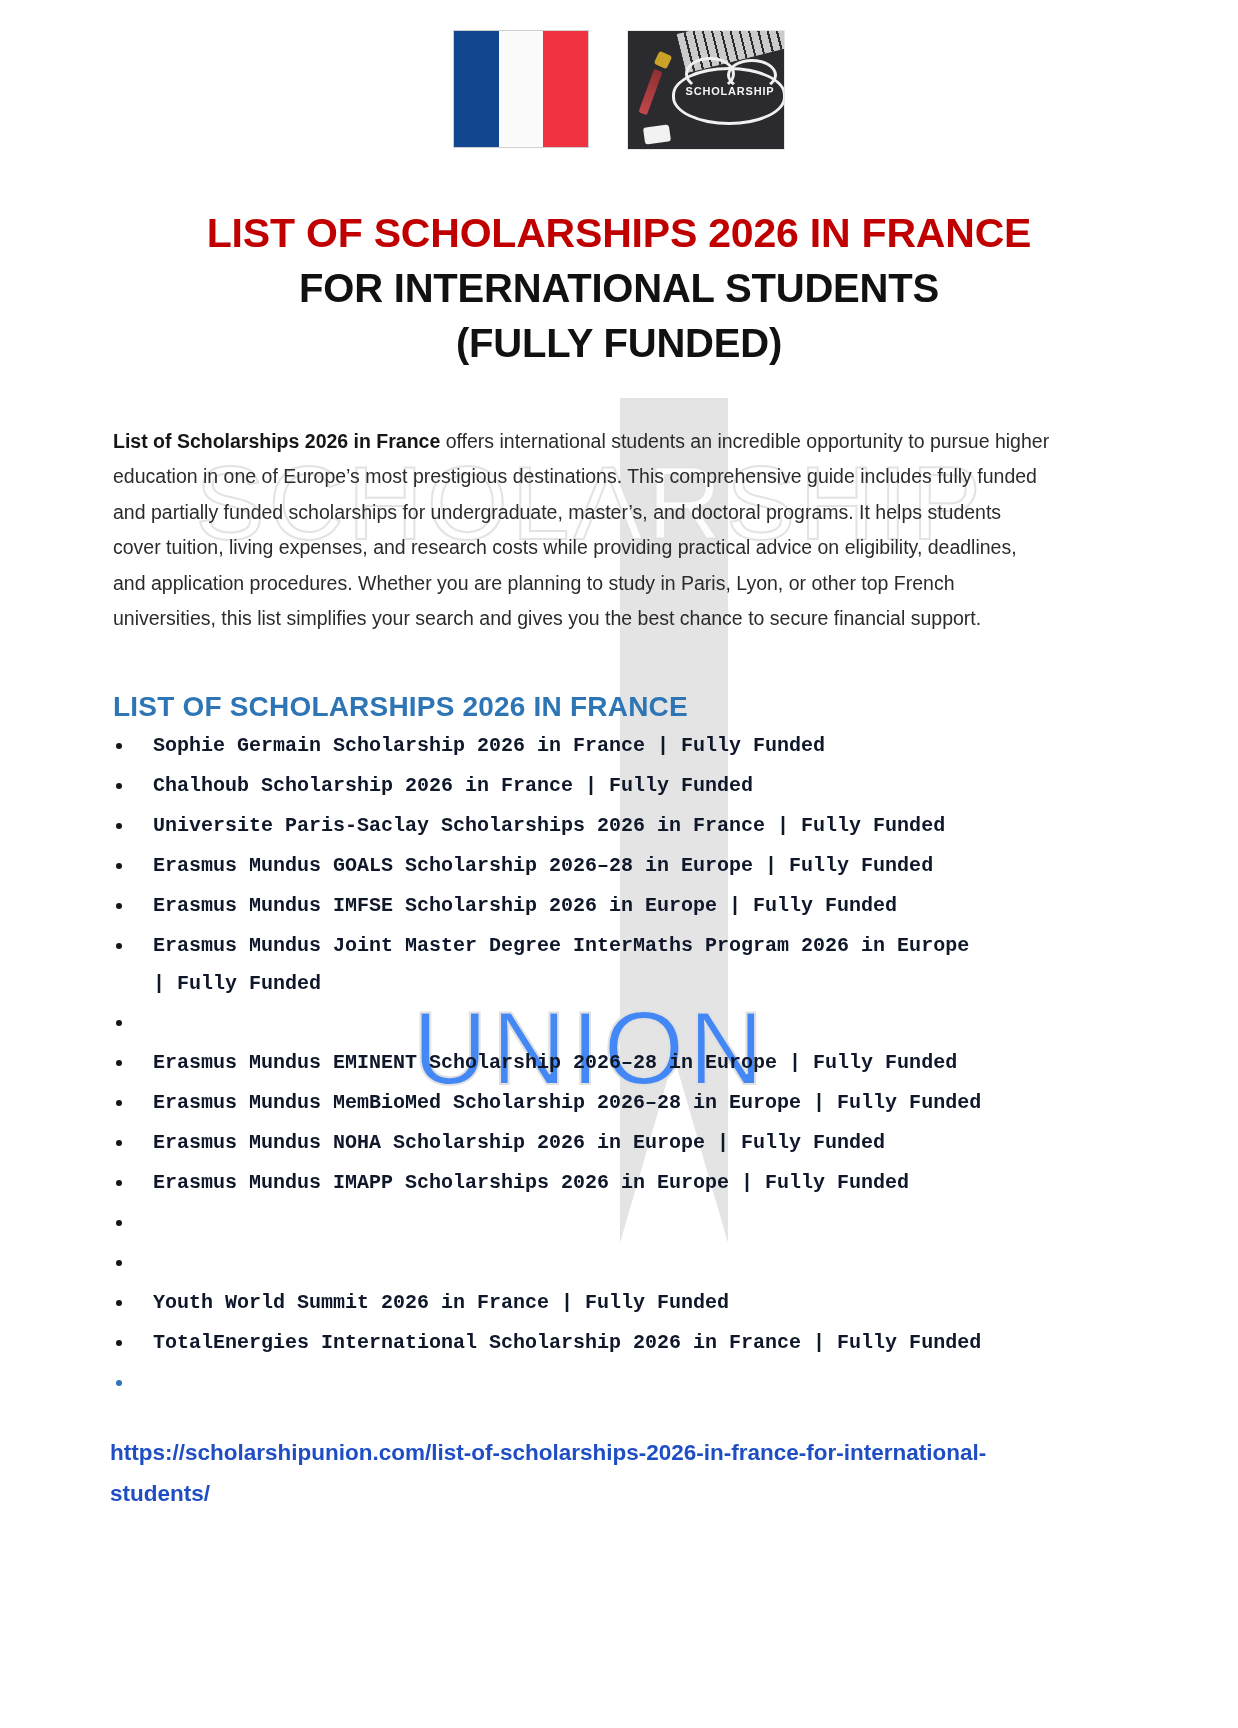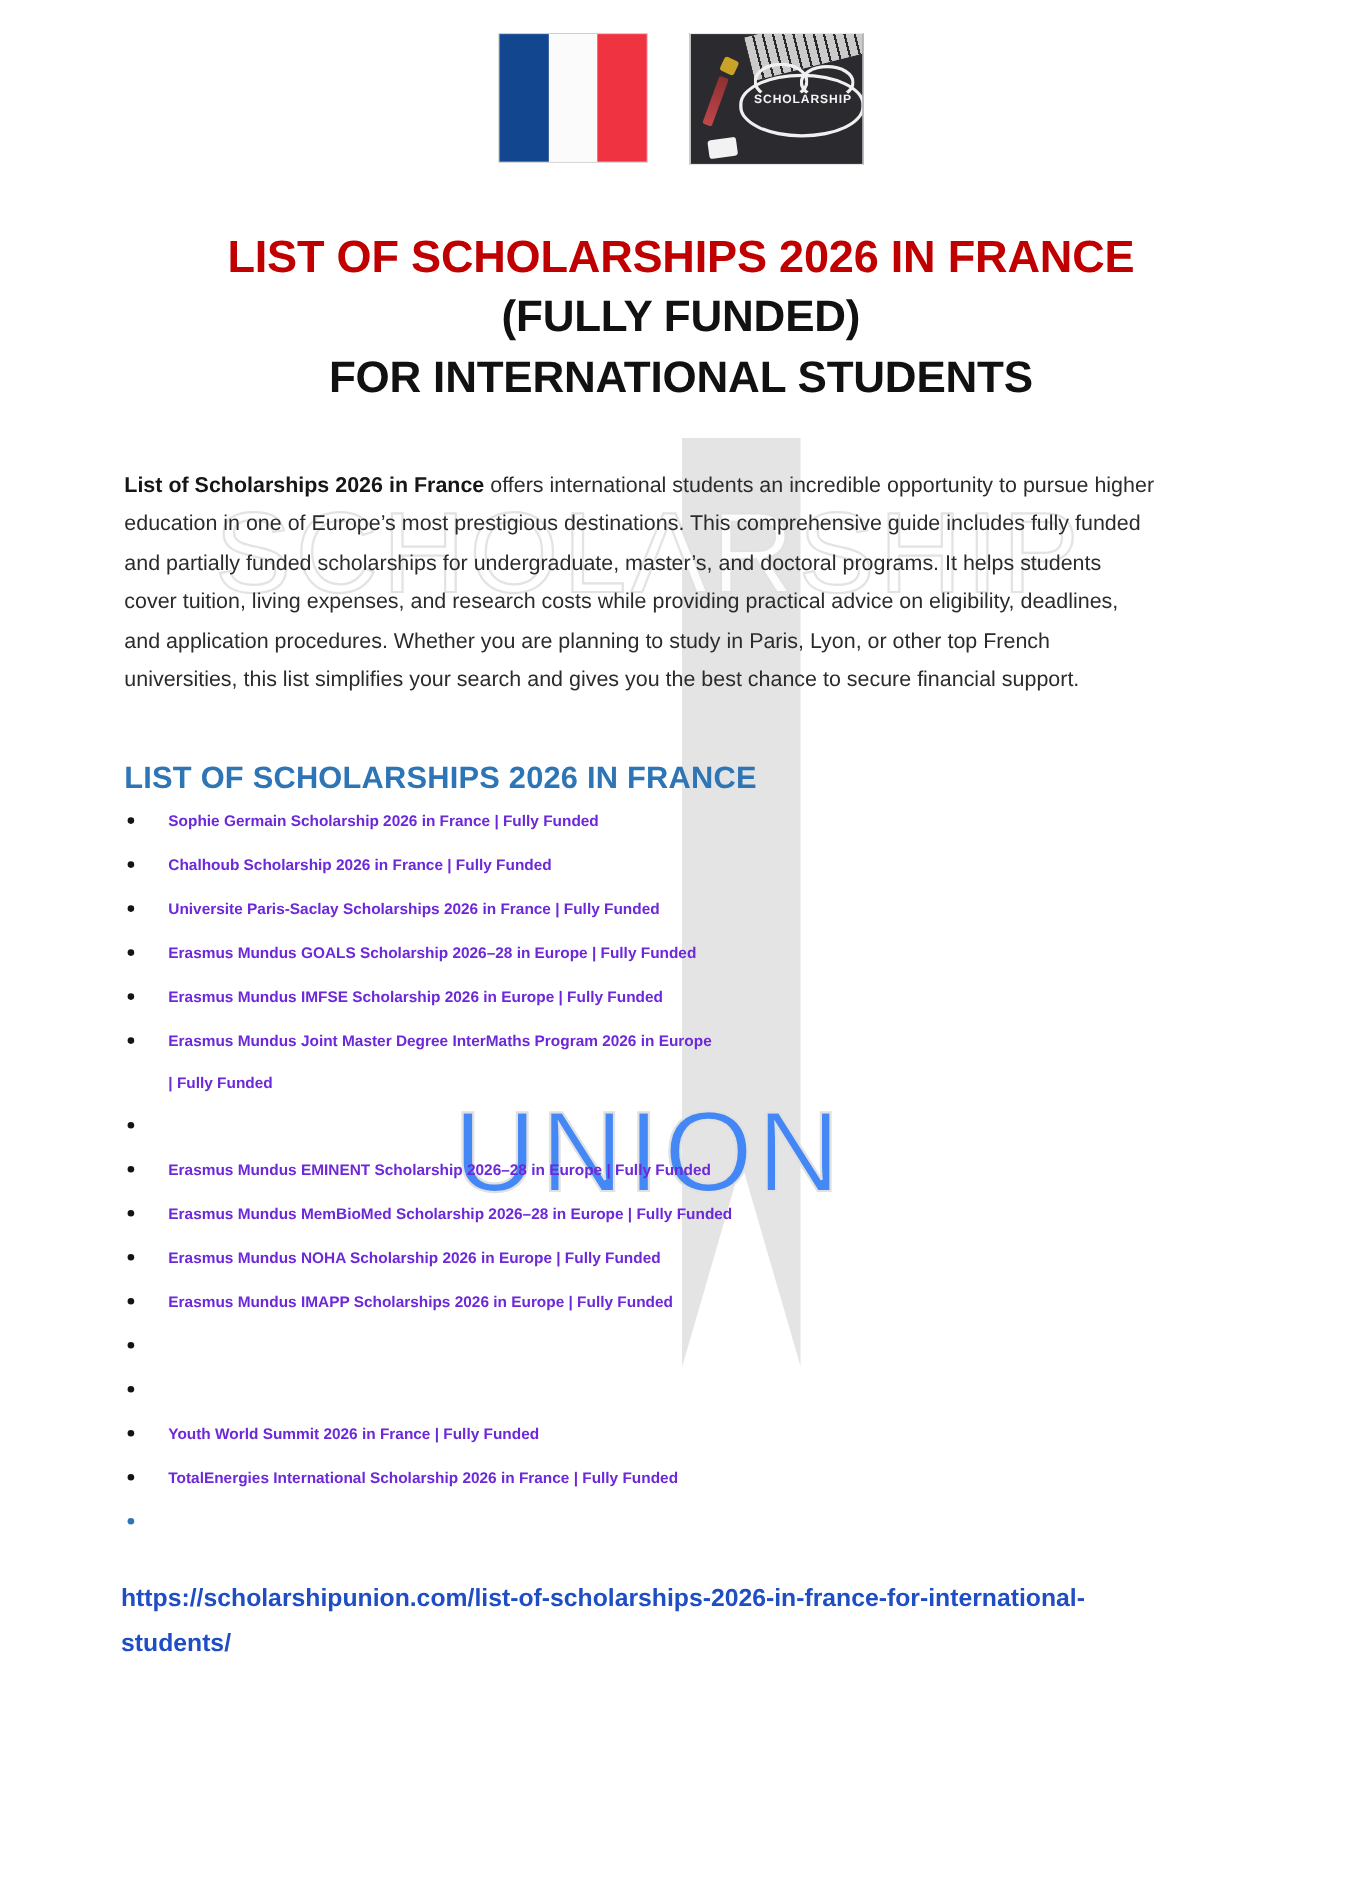--- a/index.html
+++ b/index.html
@@ -230,24 +230,24 @@
     width: 1000px;
     margin: 0;
     padding: 0;
     list-style: none;
   }
   .bullets li {
     position: relative;
     padding-left: 45px;
     margin: 0 0 0 0;
     min-height: 40px;
-    color: #6d28d9;
-    font-family: Liberation Sans, sans-serif;
-    font-weight: 700;
-    font-size: 14px;
+    color: #0f172a;
+    font-family: Liberation Mono, monospace;
+    font-weight: 700;
+    font-size: 20px;
     line-height: 40px;
     white-space: pre-line;
   }
   .bullets li .dot {
     position: absolute;
     left: 8px; top: 17px;
     width: 6px; height: 6px;
     border-radius: 50%;
     background: #141414;
   }
@@ -291,22 +291,22 @@
         <div class="clip"></div>
         <div class="pencil"></div>
         <div class="eraser"></div>
         <div class="cloud"></div>
         <div class="sch-word">SCHOLARSHIP</div>
       </div>
     </div>
 
     <div class="title-block">
       <div class="title-red">LIST OF SCHOLARSHIPS 2026 IN FRANCE</div>
+      <div class="title-black">FOR INTERNATIONAL STUDENTS</div>
       <div class="title-black">(FULLY FUNDED)</div>
-      <div class="title-black">FOR INTERNATIONAL STUDENTS</div>
     </div>
 
     <p class="intro"><b>List of Scholarships 2026 in France</b><span> offers international students an incredible opportunity to pursue higher education in one of Europe’s most prestigious destinations. This comprehensive guide includes fully funded and partially funded scholarships for undergraduate, master’s, and doctoral programs. It helps students cover tuition, living expenses, and research costs while providing practical advice on eligibility, deadlines, and application procedures. Whether you are planning to study in Paris, Lyon, or other top French universities, this list simplifies your search and gives you the best chance to secure financial support.</span></p>
 
     <h2 class="section-heading">LIST OF SCHOLARSHIPS 2026 IN FRANCE</h2>
 
     <ul class="bullets">
       <li><span class="dot"></span><span>Sophie Germain Scholarship 2026 in France | Fully Funded</span></li>
       <li><span class="dot"></span><span>Chalhoub Scholarship 2026 in France | Fully Funded</span></li>
       <li><span class="dot"></span><span>Universite Paris-Saclay Scholarships 2026 in France | Fully Funded</span></li>

